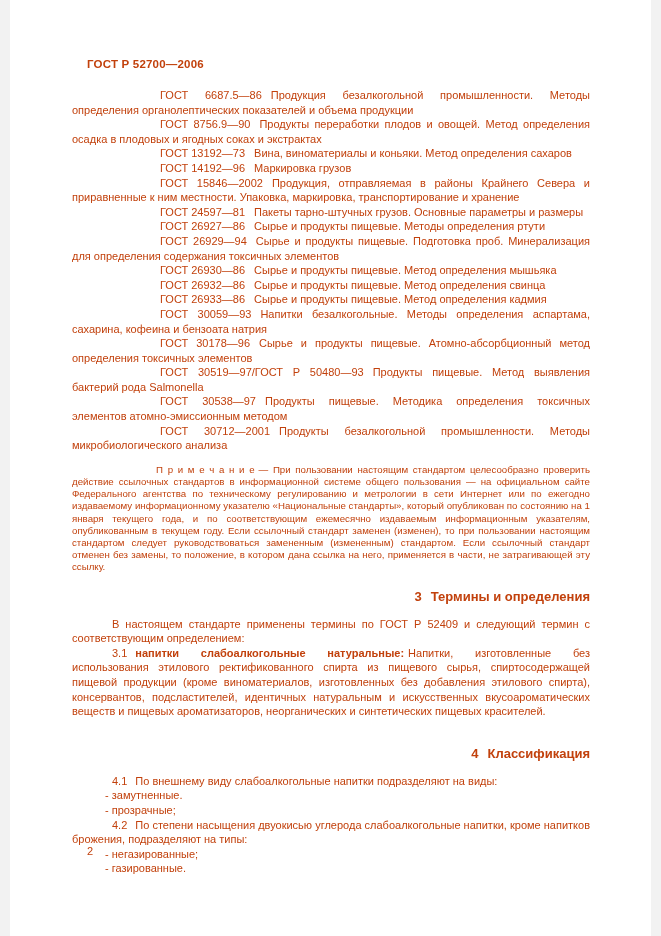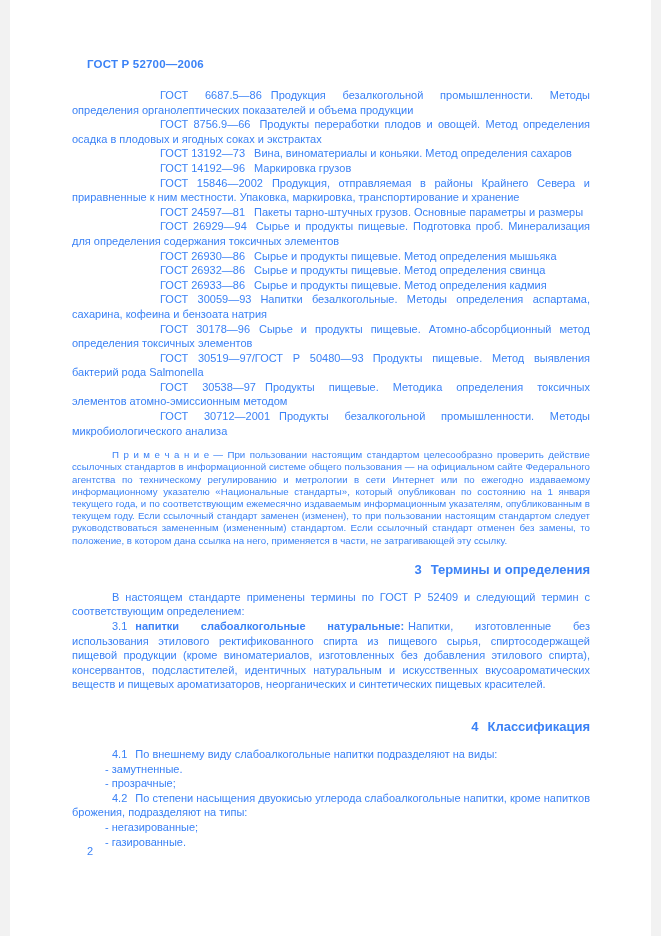--- a/index.html
+++ b/index.html
@@ -2,21 +2,21 @@
 <html><head>
 <meta charset="utf-8">
 <style>
   * { box-sizing: border-box; }
   html, body { margin: 0; padding: 0; background: #f2f2f2; }
   .page {
     width: 641px;
     height: 936px;
     margin: 0 auto;
     background: #ffffff;
-    color: #3b82f6;
+    color: #c2410c;
     font-family: "Liberation Sans", sans-serif;
     position: relative;
     padding: 58px 61px 0 62px;
     overflow: hidden;
   }
   .doc-header {
     font-size: 11.5px;
     font-weight: bold;
     margin: 0 0 18px 15px;
     letter-spacing: 0.2px;
@@ -29,21 +29,21 @@
     margin: 0;
   }
   .ref-gost { padding-right: 9px; white-space: nowrap; padding-left: 48px; }
   .note {
     font-size: 9.7px;
     line-height: 12.2px;
     text-align: justify;
     text-indent: 40px;
     margin: 11px 0 0 0;
   }
-  .note-label { padding-right: 4px; }
+  .note-label { padding-right: 4px; margin-left: 44px; }
   .sec-heading {
     font-size: 13px;
     font-weight: bold;
     margin: 15px 0 13px 36px;
     text-align: right;
   }
   .sec-heading.sec4 { margin-top: 27px; }
   .h-num { padding-right: 9px; }
   .clause-num { padding-right: 8px; }
   .term-bold { font-weight: bold; padding-right: 4px; }
@@ -64,31 +64,32 @@
 <body>
 
 <div class="page">
 
   <div class="doc-header">ГОСТ Р 52700—2006</div>
 
   <div>
 
       <p class="para"><span class="ref-gost">ГОСТ 6687.5—86</span><span>Продукция безалкогольной промышленности. Методы определения органолептических показателей и объема продукции</span></p>
 
-      <p class="para"><span class="ref-gost">ГОСТ 8756.9—66</span><span>Продукты переработки плодов и овощей. Метод определения осадка в плодовых и ягодных соках и экстрактах</span></p>
+      <p class="para"><span class="ref-gost">ГОСТ 8756.9—90</span><span>Продукты переработки плодов и овощей. Метод определения осадка в плодовых и ягодных соках и экстрактах</span></p>
 
       <p class="para"><span class="ref-gost">ГОСТ 13192—73</span><span>Вина, виноматериалы и коньяки. Метод определения сахаров</span></p>
 
       <p class="para"><span class="ref-gost">ГОСТ 14192—96</span><span>Маркировка грузов</span></p>
 
       <p class="para"><span class="ref-gost">ГОСТ 15846—2002</span><span>Продукция, отправляемая в районы Крайнего Севера и приравненные к ним местности. Упаковка, маркировка, транспортирование и хранение</span></p>
 
 
       <p class="para"><span class="ref-gost">ГОСТ 24597—81</span><span>Пакеты тарно-штучных грузов. Основные параметры и размеры</span></p>
 
+      <p class="para"><span class="ref-gost">ГОСТ 26927—86</span><span>Сырье и продукты пищевые. Методы определения ртути</span></p>
 
       <p class="para"><span class="ref-gost">ГОСТ 26929—94</span><span>Сырье и продукты пищевые. Подготовка проб. Минерализация для определения содержания токсичных элементов</span></p>
 
       <p class="para"><span class="ref-gost">ГОСТ 26930—86</span><span>Сырье и продукты пищевые. Метод определения мышьяка</span></p>
 
       <p class="para"><span class="ref-gost">ГОСТ 26932—86</span><span>Сырье и продукты пищевые. Метод определения свинца</span></p>
 
       <p class="para"><span class="ref-gost">ГОСТ 26933—86</span><span>Сырье и продукты пищевые. Метод определения кадмия</span></p>
 
       <p class="para"><span class="ref-gost">ГОСТ 30059—93</span><span>Напитки безалкогольные. Методы определения аспартама, сахарина, кофеина и бензоата натрия</span></p>

